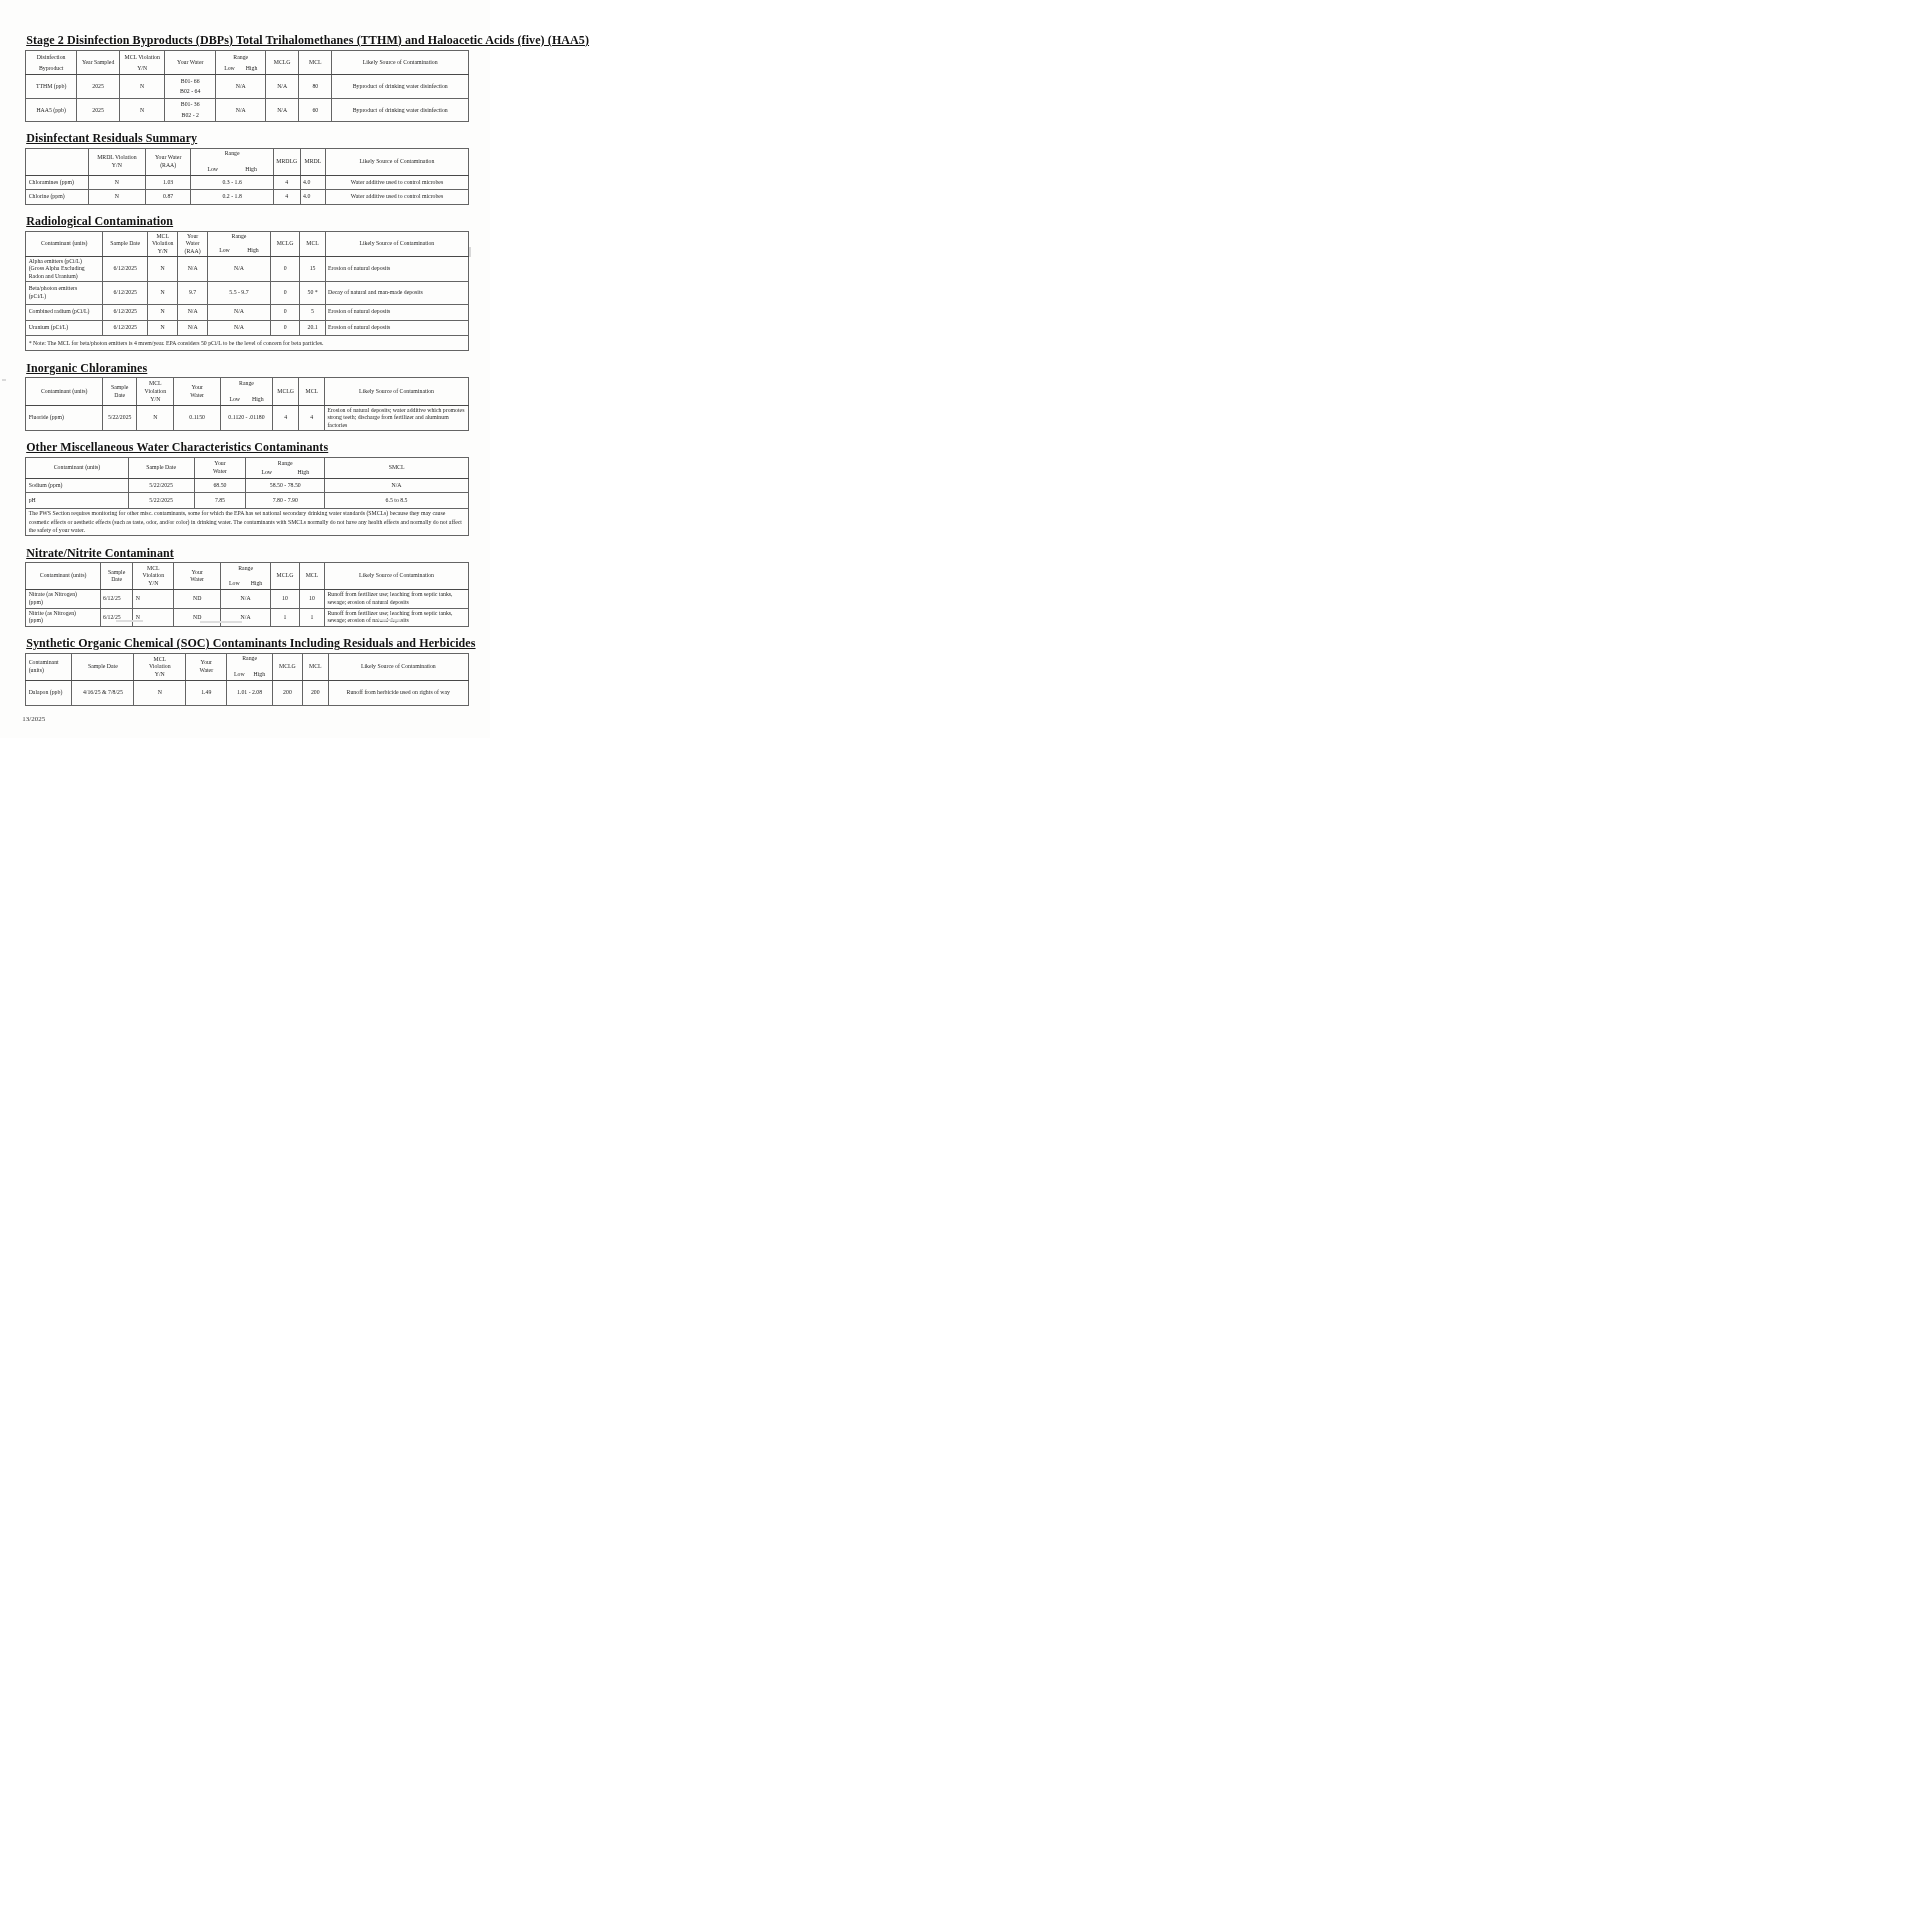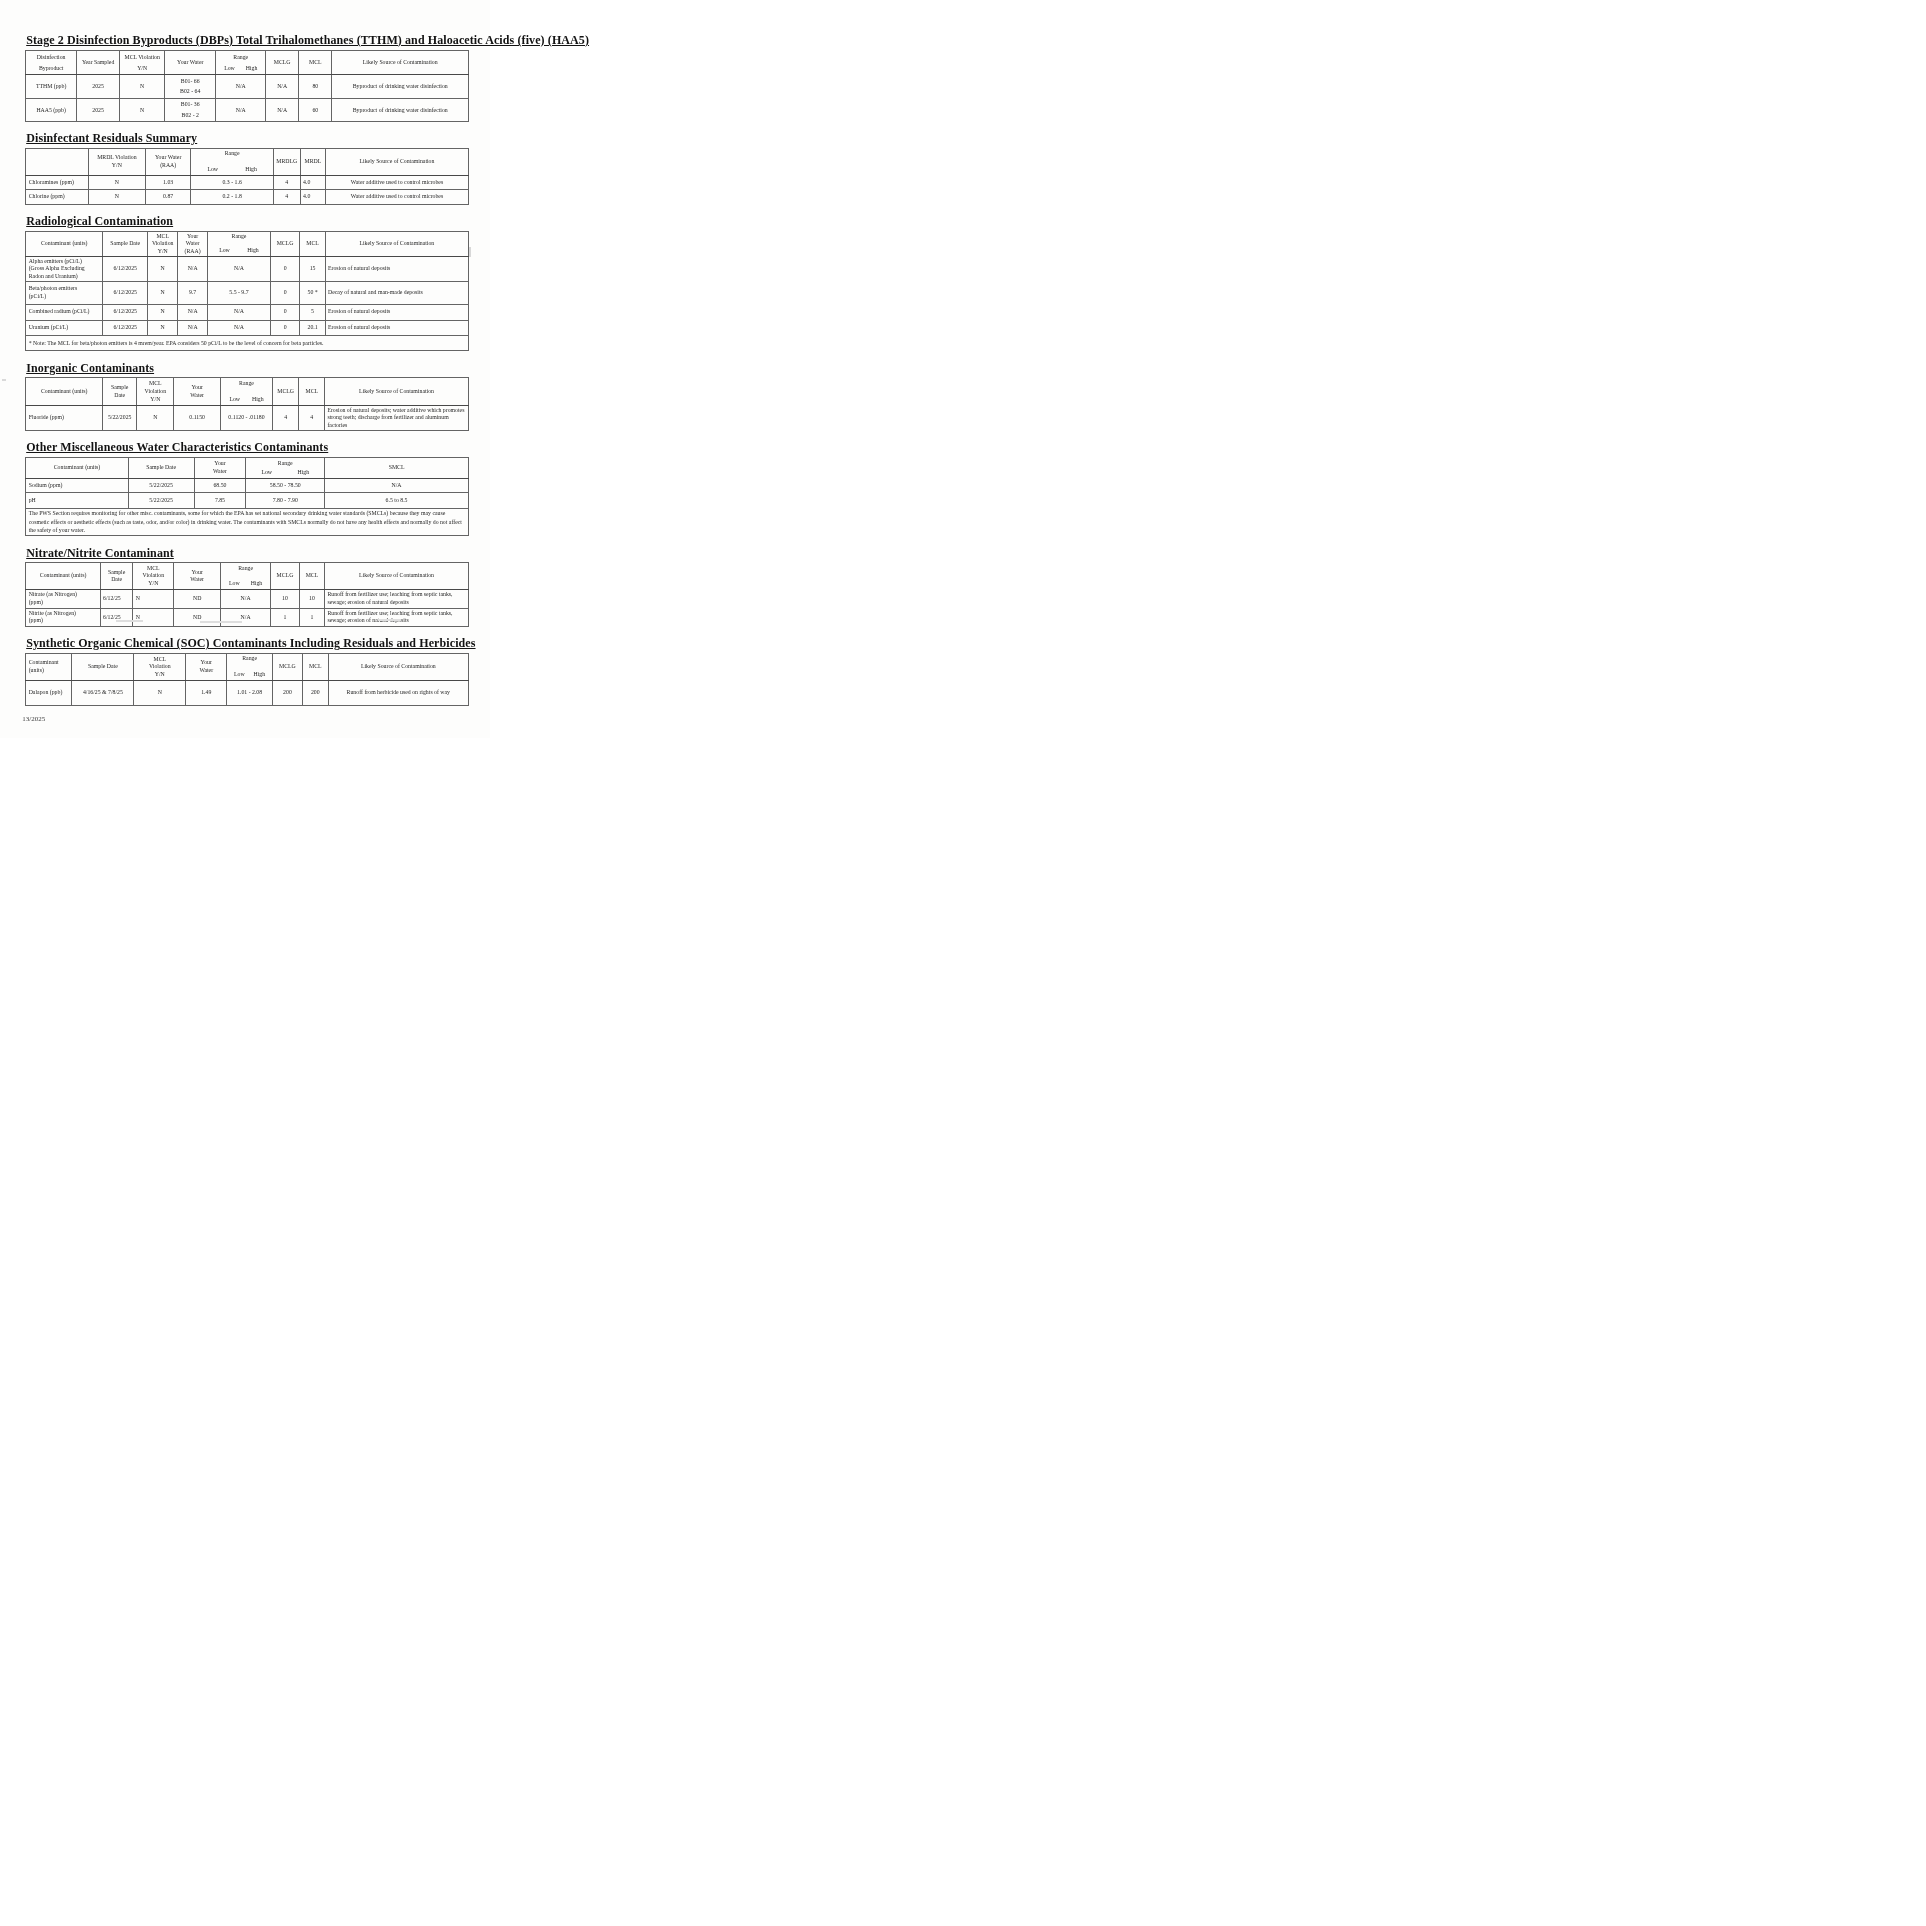--- a/index.html
+++ b/index.html
@@ -213,21 +213,21 @@
               <td>20.1</td>
               <td class="al">Erosion of natural deposits</td>
             </tr>
             <tr style="height: 15.4px;">
               <td colspan="8" class="note-cell">* Note:  The MCL for beta/photon emitters is 4 mrem/year.  EPA considers 50 pCi/L to be the level of concern for beta particles.</td>
             </tr>
           </tbody>
         </table>
       </section>
       <section class="doc-section">
-        <h2 class="section-title">Inorganic Contaminants</h2>
+        <h2 class="section-title">Inorganic Chloramines</h2>
         <table class="data-table t-inorganic" style="--lh: 1.3;">
           <colgroup>
             <col style="width: 17.3%;">
             <col style="width: 7.8%;">
             <col style="width: 8.3%;">
             <col style="width: 10.6%;">
             <col style="width: 11.7%;">
             <col style="width: 6%;">
             <col style="width: 5.8%;">
             <col style="width: 32.5%;">

